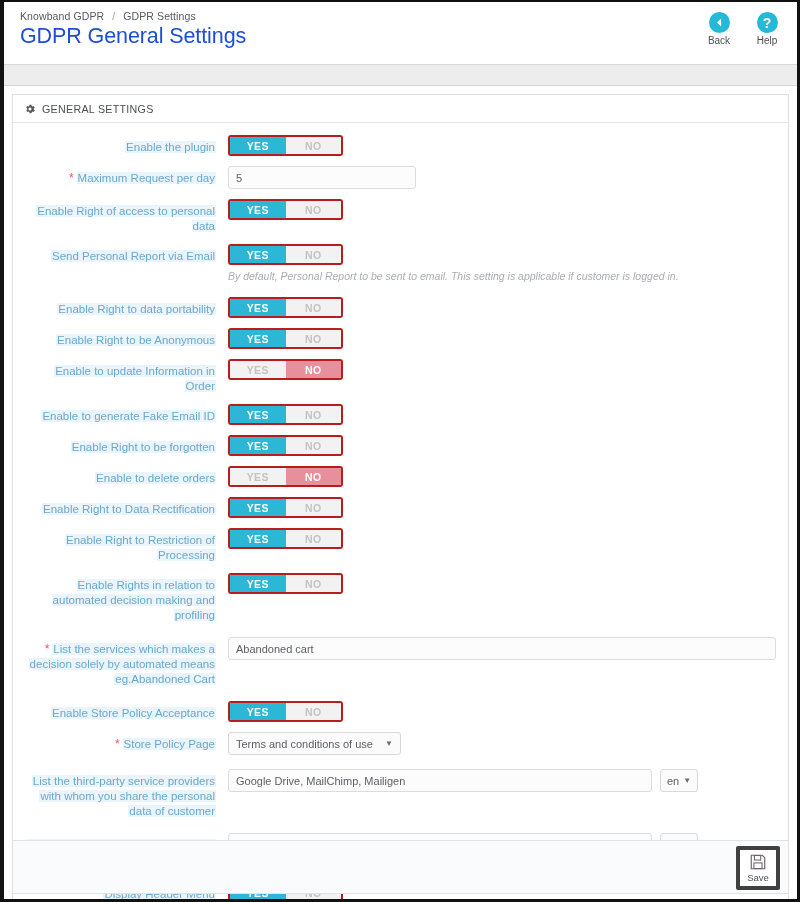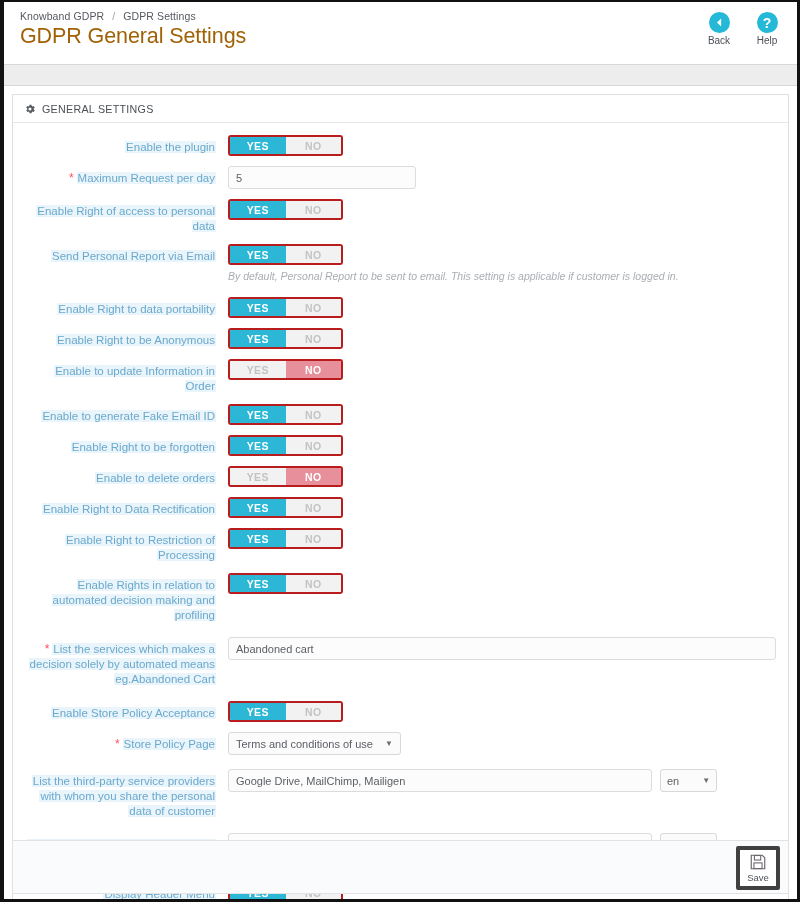--- a/index.html
+++ b/index.html
@@ -31,21 +31,21 @@
     color: #555a60;
     letter-spacing: .1px;
     margin-bottom: 1px;
     white-space: nowrap;
   }
   .breadcrumb .crumb { color: #55595f; }
   .breadcrumb .sep { color: #9aa0a6; margin: 0 5px; }
   .page-title {
     font-size: 21.5px;
     font-weight: 400;
-    color: #a16207;
+    color: #1d4ed8;
     margin: 0;
     letter-spacing: -0.1px;
     line-height: 1.25;
   }
   .head-actions {
     position: absolute;
     right: 14px; top: 10px;
     display: flex;
     gap: 16px;
   }
@@ -185,21 +185,21 @@
     font-size: 11px;
     color: #5c6066;
     padding: 0 7px;
     display: inline-flex;
     align-items: center;
     gap: 12px;
     cursor: pointer;
     white-space: nowrap;
   }
   .sel .caret { font-size: 8px; color: #6a6f75; }
-  .sel.lang { gap: 23px; padding: 0 6px; }
+  .sel.lang { gap: 4px; padding: 0 6px; }
 
   
   .footer-panel {
     position: absolute;
     left: 8px; right: 8px;
     bottom: 5px;
     height: 54px;
     background: #fafbfc;
     border: 1px solid #e2e2e2;
     border-top: 1px solid #e2e2e2;

